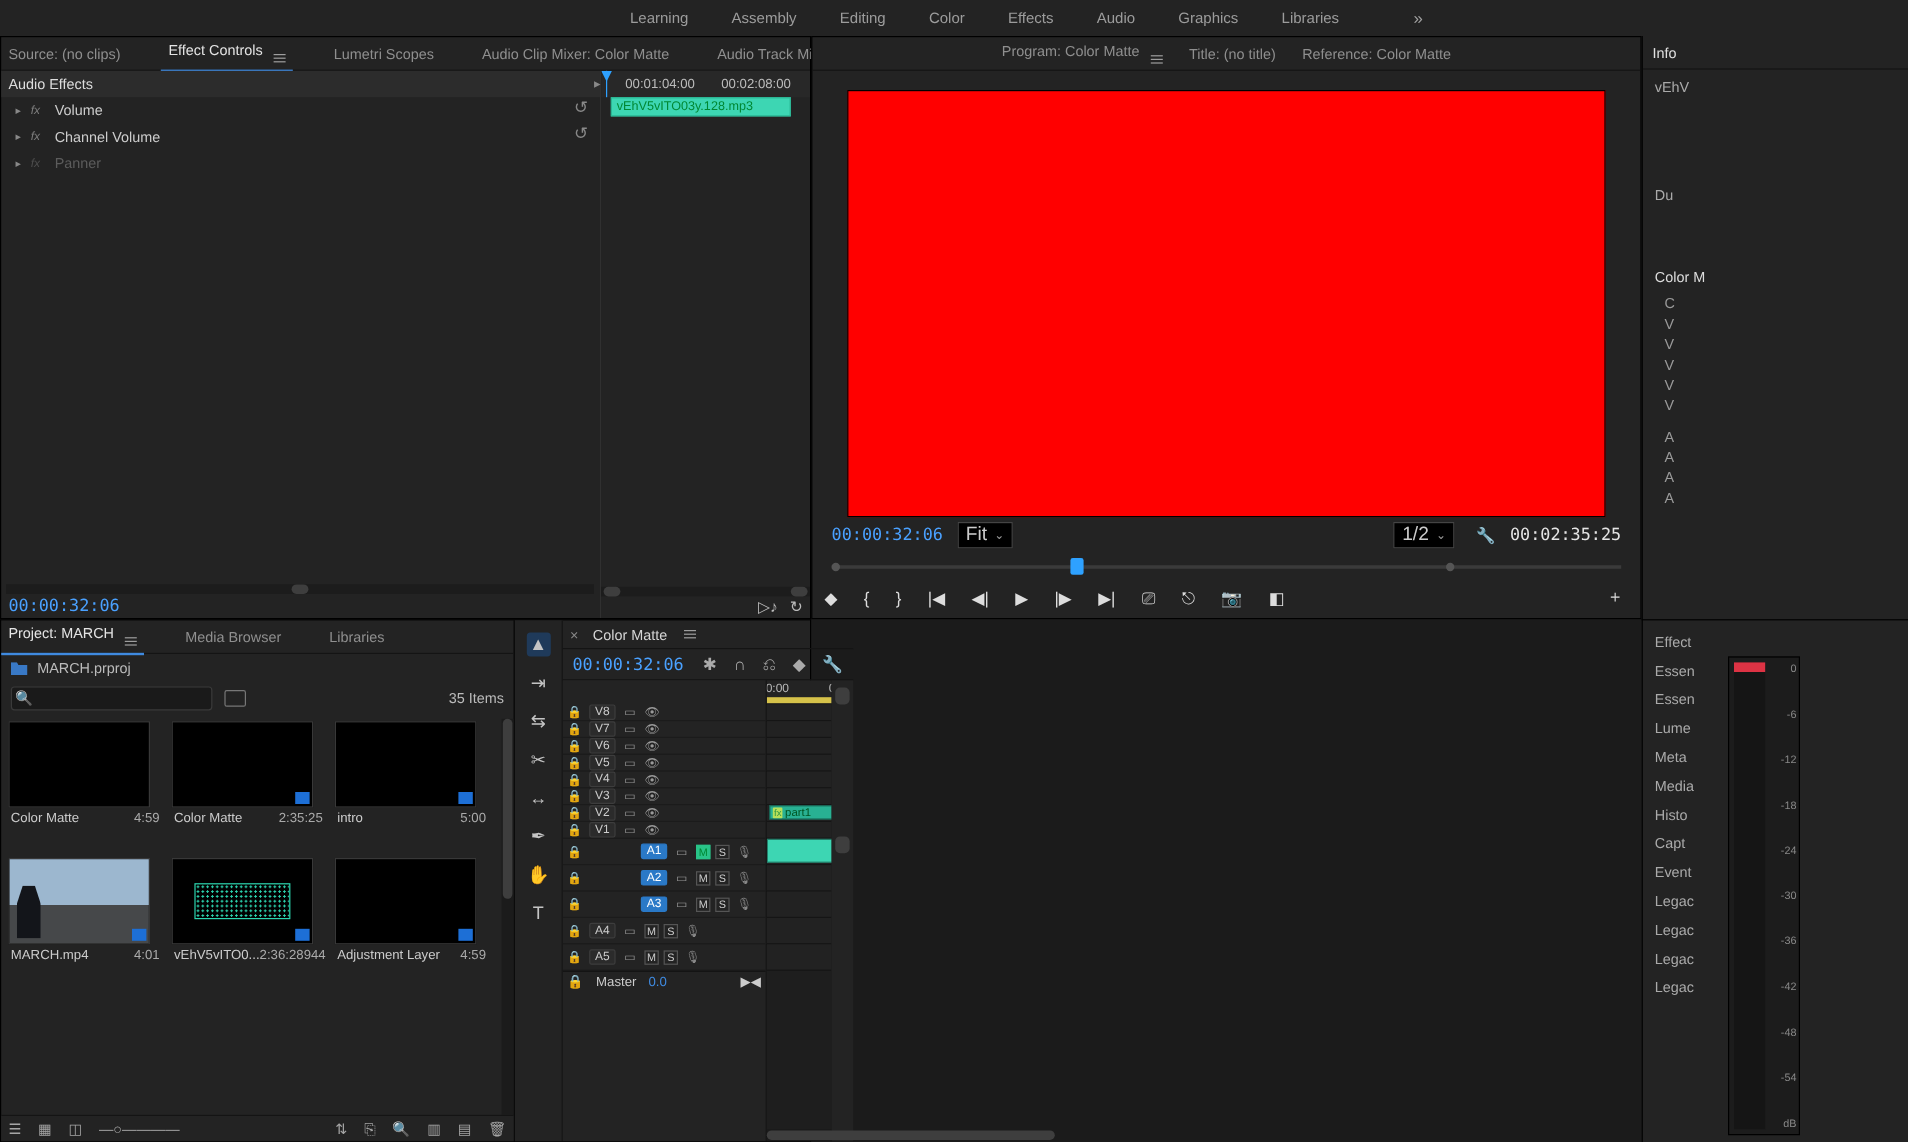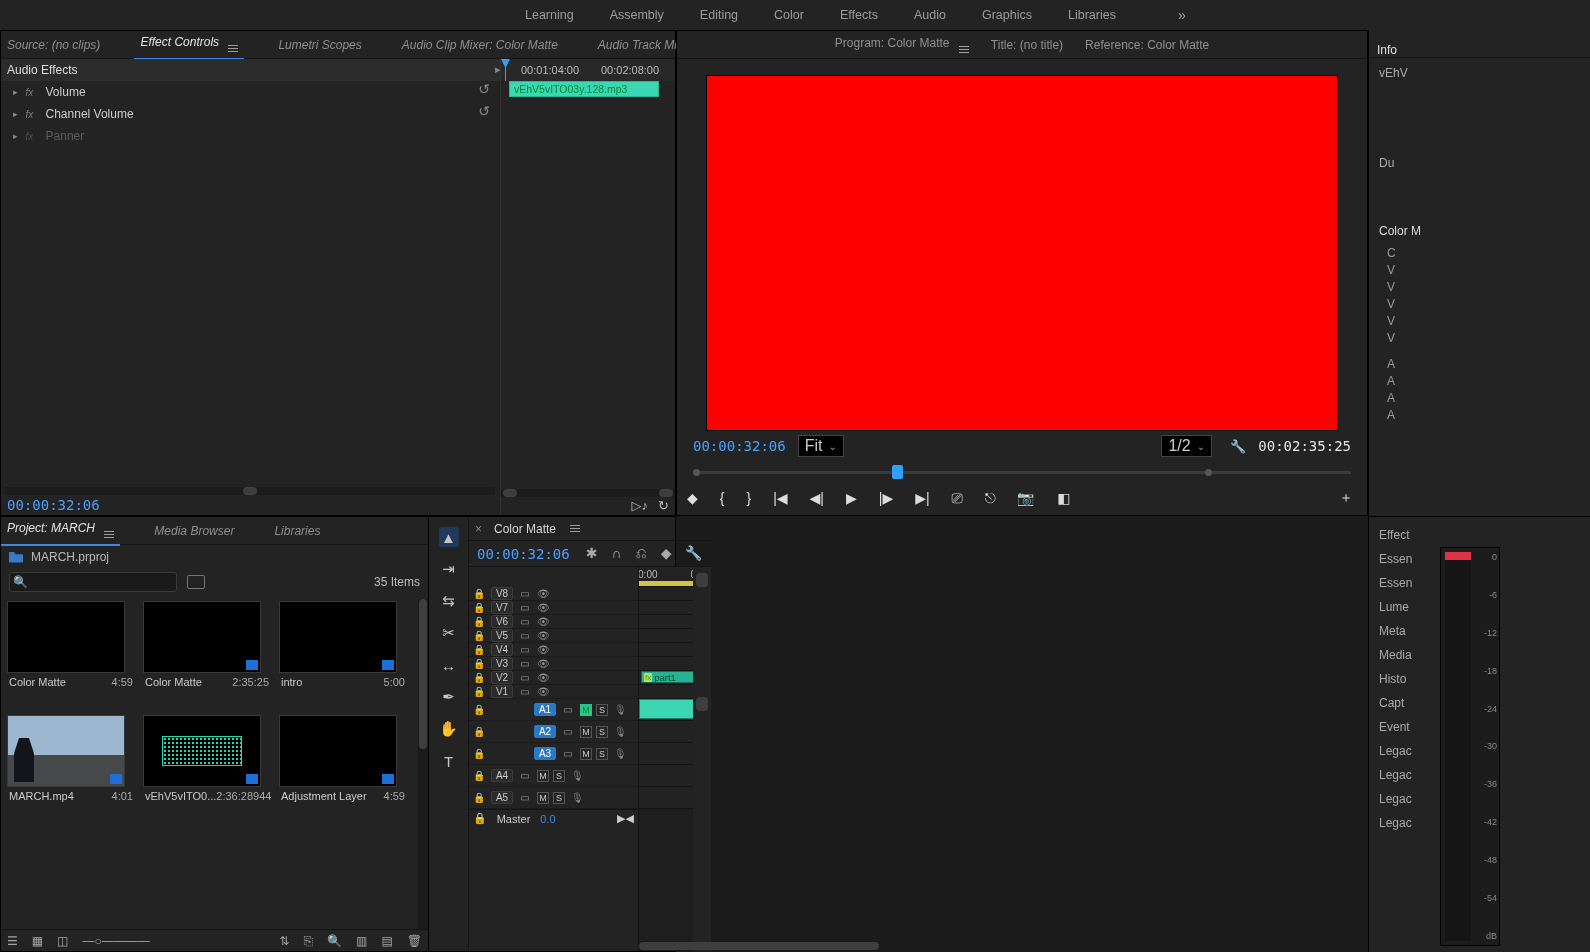--- a/index.html
+++ b/index.html
@@ -8,21 +8,21 @@
   
   .ws-tabs { height:30px; background:#232323; display:flex; align-items:center; padding-left:525px; gap:36px; color:#9c9c9c; }
   .ws-tabs .tab { cursor:pointer; font-size:12.5px; }
   .ws-tabs .overflow { margin-left:20px; }
 
   
   .main { display:grid; grid-template-columns: 676px 692px 222px; grid-template-rows: 486px 436px; height:922px; }
 
   
   .panel { background:#232323; border:1px solid #000; position:relative; }
-  .panel-tabs { height:28px; display:flex; align-items:center; gap:28px; padding:0 4px 0 0; border-bottom:1px solid #141414; font-size:12px; color:#8f8f8f;font-style:italic;}
+  .panel-tabs { height:28px; display:flex; align-items:center; gap:28px; padding:0 4px 0 0; border-bottom:1px solid #141414; font-size:12px; color:#8f8f8f;}
   .panel-tabs .ptab { padding:6px 6px; white-space:nowrap; }
   .panel-tabs .ptab.active { color:#e4e4e4; border-bottom:2px solid #3f8ae0; }
   .panel-tabs .spacer { flex:1; }
   .hamb { display:inline-flex; flex-direction:column; gap:2px; margin-left:6px; }
   .hamb i { width:10px; height:1px; background:#9e9e9e; display:block; }
   .chev { font-size:14px; color:#a0a0a0; padding:0 6px;}
 
   
   .ec-body { display:flex; height:calc(100% - 28px);}
   .ec-left { width:500px; border-right:1px solid #303030; }
@@ -59,21 +59,21 @@
   .wrench { margin-left:6px; font-size:13px;}
   .prog-scrub { width:100%; height:18px; position:relative; margin:2px 0 4px;}
   .prog-scrub .track { position:absolute; top:8px; left:6px; right:6px; height:3px; background:#3a3a3a;}
   .prog-scrub .play { position:absolute; top:2px; width:11px; height:14px; background:#2ea1ff; border-radius:2px;}
   .prog-scrub .lmk{position:absolute;top:6px;width:7px;height:7px;background:#555;border-radius:50%;}
   .transport { width:100%; display:flex; justify-content:center; align-items:center; gap:22px; padding:4px 0; color:#ddd; font-size:14px;}
   .transport .plus { margin-left:auto; margin-right:4px;}
 
   
   .info-col { background:#232323; border-left:1px solid #000;}
-  .info-tabs { height:28px; display:flex; align-items:flex-end; padding:0 8px; border-bottom:1px solid #141414; color:#e0e0e0;}
+  .info-tabs { height:28px; display:flex; align-items:center; padding:0 8px; border-bottom:1px solid #141414; color:#e0e0e0;}
   .info-body { padding:8px 10px; color:#aaa; font-size:12px; display:flex; flex-direction:column; gap:8px;}
   .info-body .hd { color:#ddd; margin-top:8px;}
   .right-bottom { background:#232323; border-left:1px solid #000; border-top:1px solid #000; padding:6px 0 0 8px;}
   .right-bottom .pitem { padding:5px 2px; color:#aaa; font-size:12px;}
 
   
   .proj-head { height:24px; display:flex; align-items:center; padding:4px 8px; gap:8px; color:#bbb; }
   .proj-head .ficon{width:14px;height:11px;background:#3979c6;display:inline-block;clip-path:polygon(0 0,35% 0,45% 25%,100% 25%,100% 100%,0 100%);}
   .proj-search { height:26px; display:flex; align-items:center; padding:2px 8px; gap:8px;}
   .proj-search input { flex:1; background:#1a1a1a; border:1px solid #3a3a3a; color:#ccc; padding:3px 18px 3px 6px; font-size:11px; border-radius:3px;}

